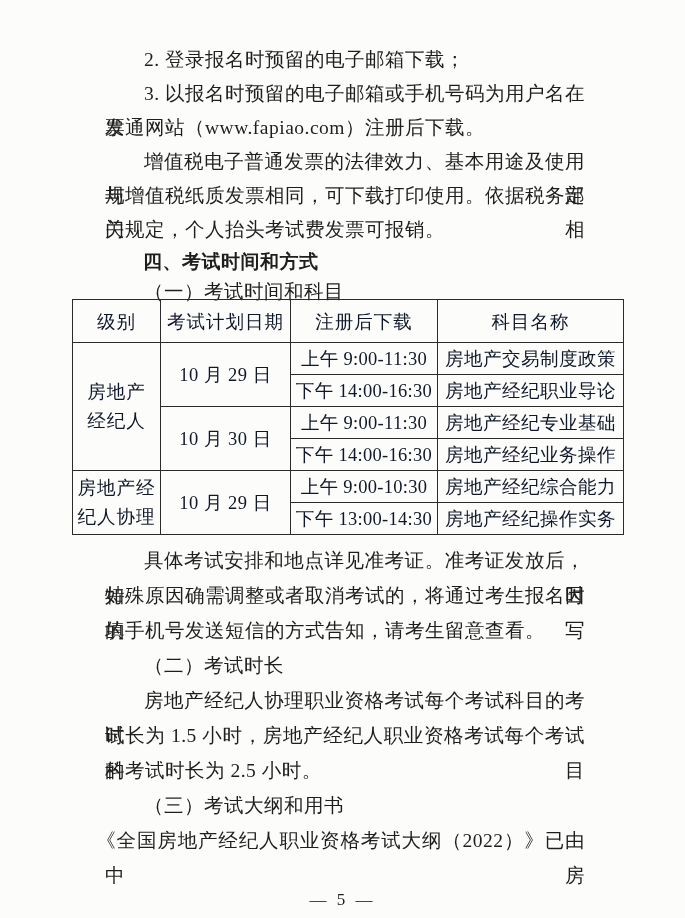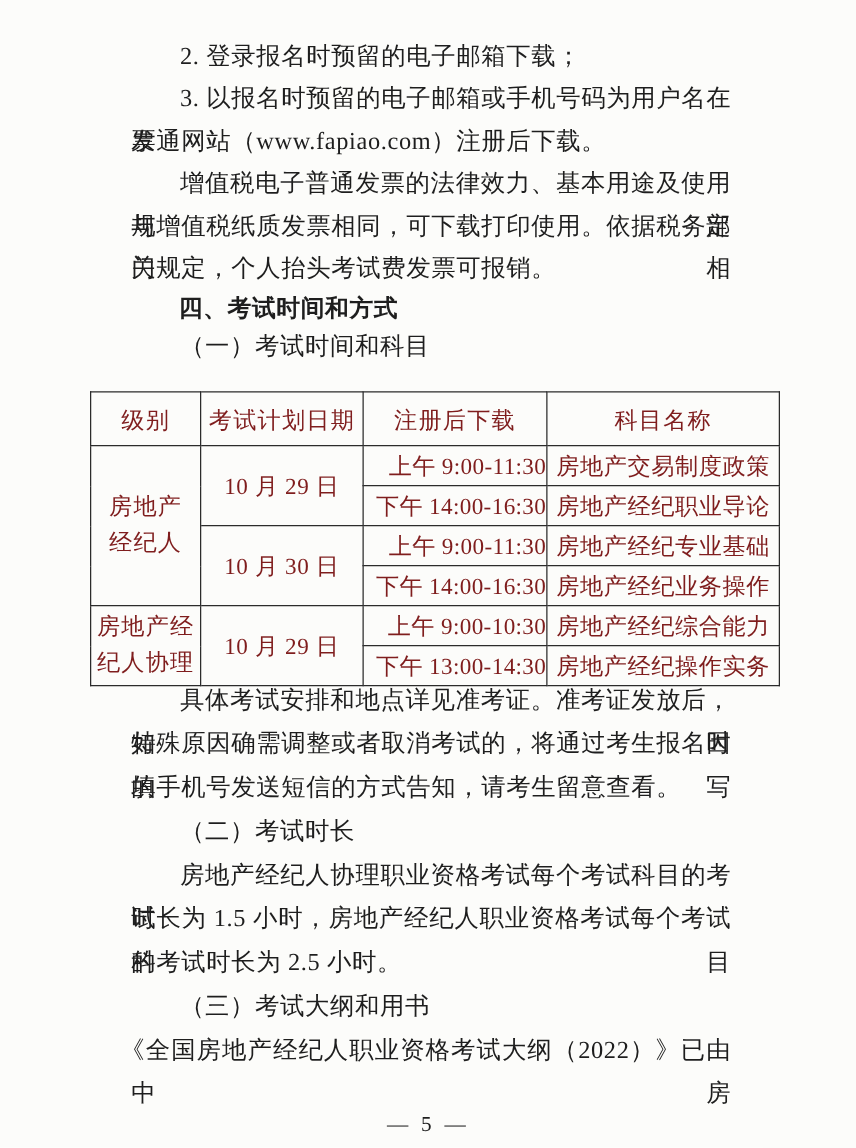--- a/index.html
+++ b/index.html
@@ -11,21 +11,21 @@
     color: #1e1e1e;
     font-family: "Liberation Serif", "DejaVu Serif", serif;
     overflow: hidden;
   }
   
   .text-col {
     position: absolute;
     left: 105px;
     width: 480px;
   }
-  .col-top    { top: 29px; }
+  .col-top    { top: 43px; }
   .col-bottom { top: 543px; }
   .line {
     font-size: 19.5px;
     line-height: 34px;
     height: 34px;
     letter-spacing: 0.5px;
   }
   .col-bottom .line { line-height: 35px; height: 35px; }
   .indent { text-indent: 2em; }
   .hang   { text-indent: -0.45em; }
@@ -40,39 +40,39 @@
   .heading-kai {
     font-size: 19.5px;
     line-height: 29px;
     height: 29px;
   }
   .col-bottom .heading-kai { line-height: 35px; height: 35px; }
   
   .sched-table {
     position: absolute;
     left: 72px;
-    top: 313px;
+    top: 299px;
     width: 551px;
     border-collapse: collapse;
     table-layout: fixed;
     font-size: 18.5px;
-    color: #7f1d1d;
+    color: #0f172a;
   }
   .sched-table th, .sched-table td {
     border: 1.4px solid #2b2b2b;
     padding: 0;
     text-align: center;
     font-weight: normal;
     overflow: hidden;
   }
   .sched-table thead th { height: 42px; letter-spacing: 1px; }
   .sched-table td.session-row { height: 31px; }
   td.level-cell { white-space: pre-line; line-height: 1.55; letter-spacing: 1px; }
   td.date-cell  { letter-spacing: 0.5px; margin-top: 36px; }
-  td.time-cell  { text-align: right; letter-spacing: 0.3px; }
+  td.time-cell  { text-align: center; letter-spacing: 0.3px; }
   td.subject-cell { letter-spacing: 0.5px; }
   
   .page-number {
     position: absolute;
     left: 0;
     right: 0;
     top: 890px;
     text-align: center;
     font-size: 17px;
     letter-spacing: 3px;

